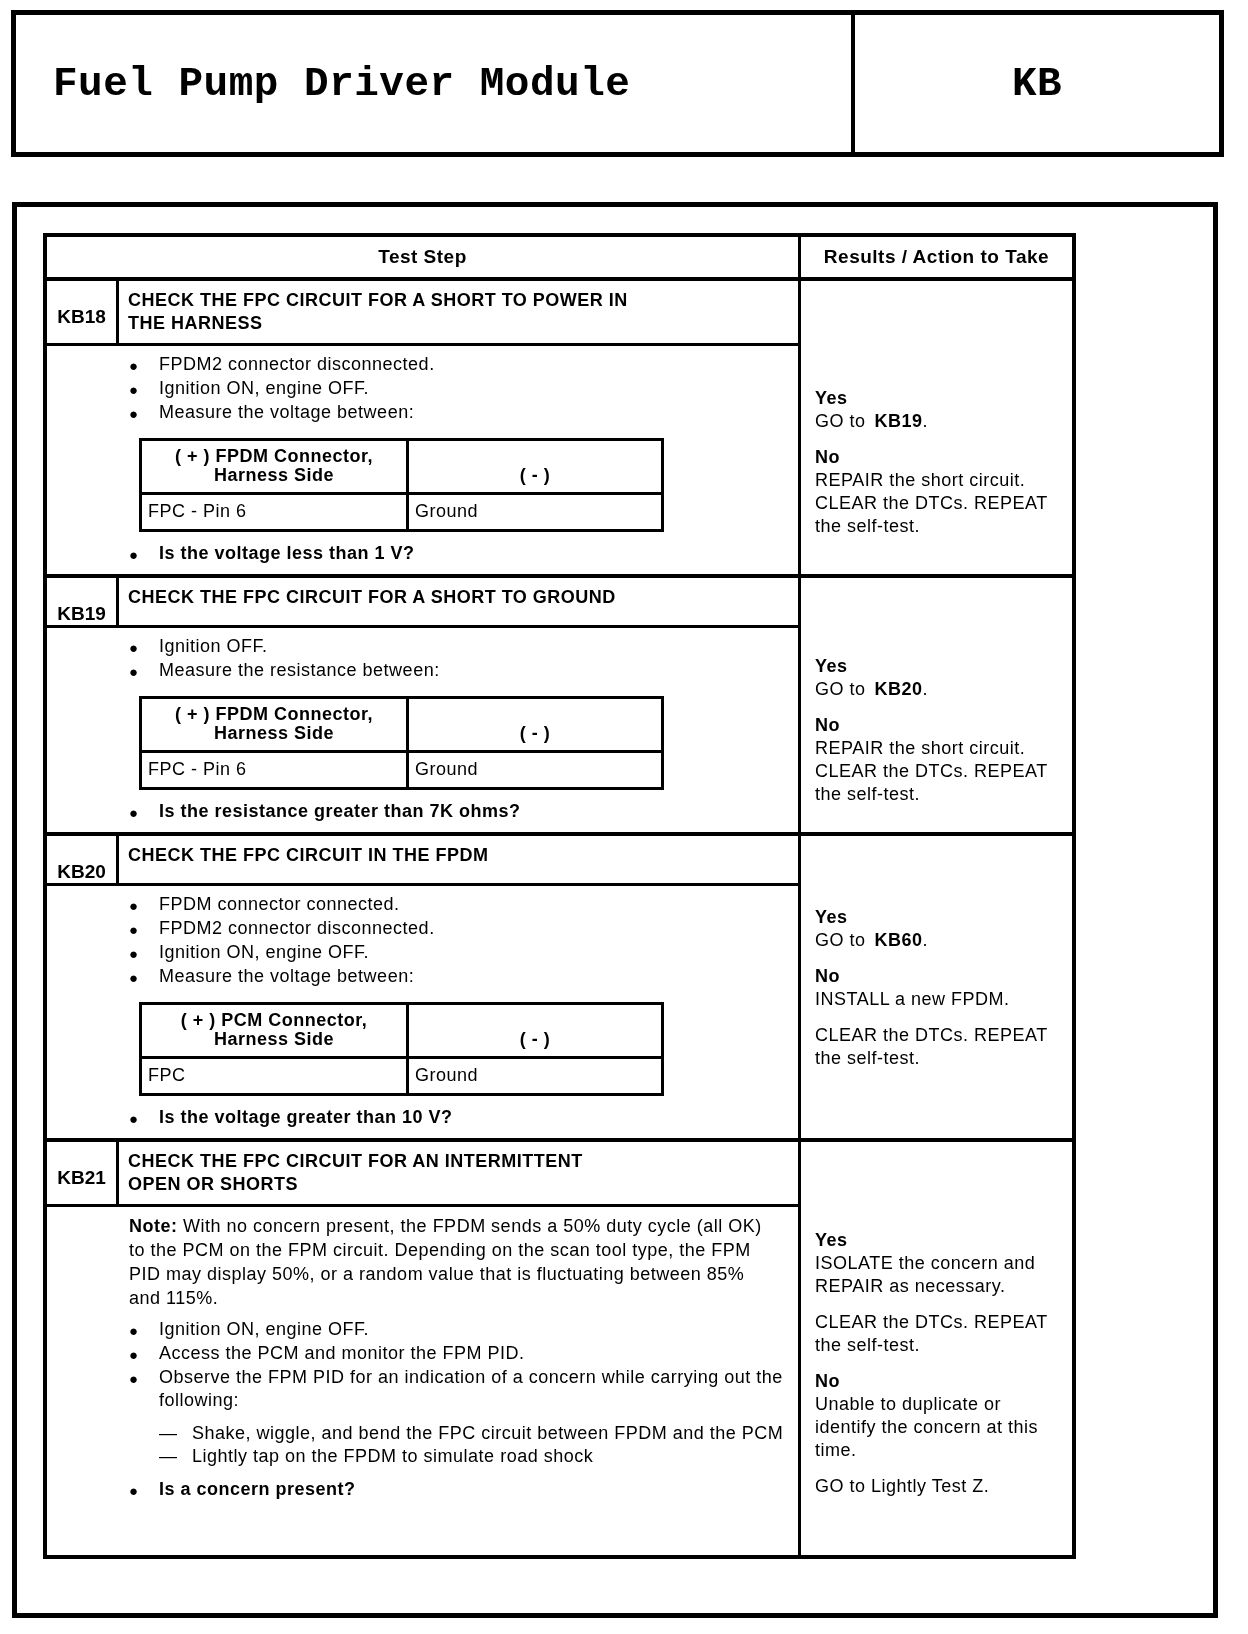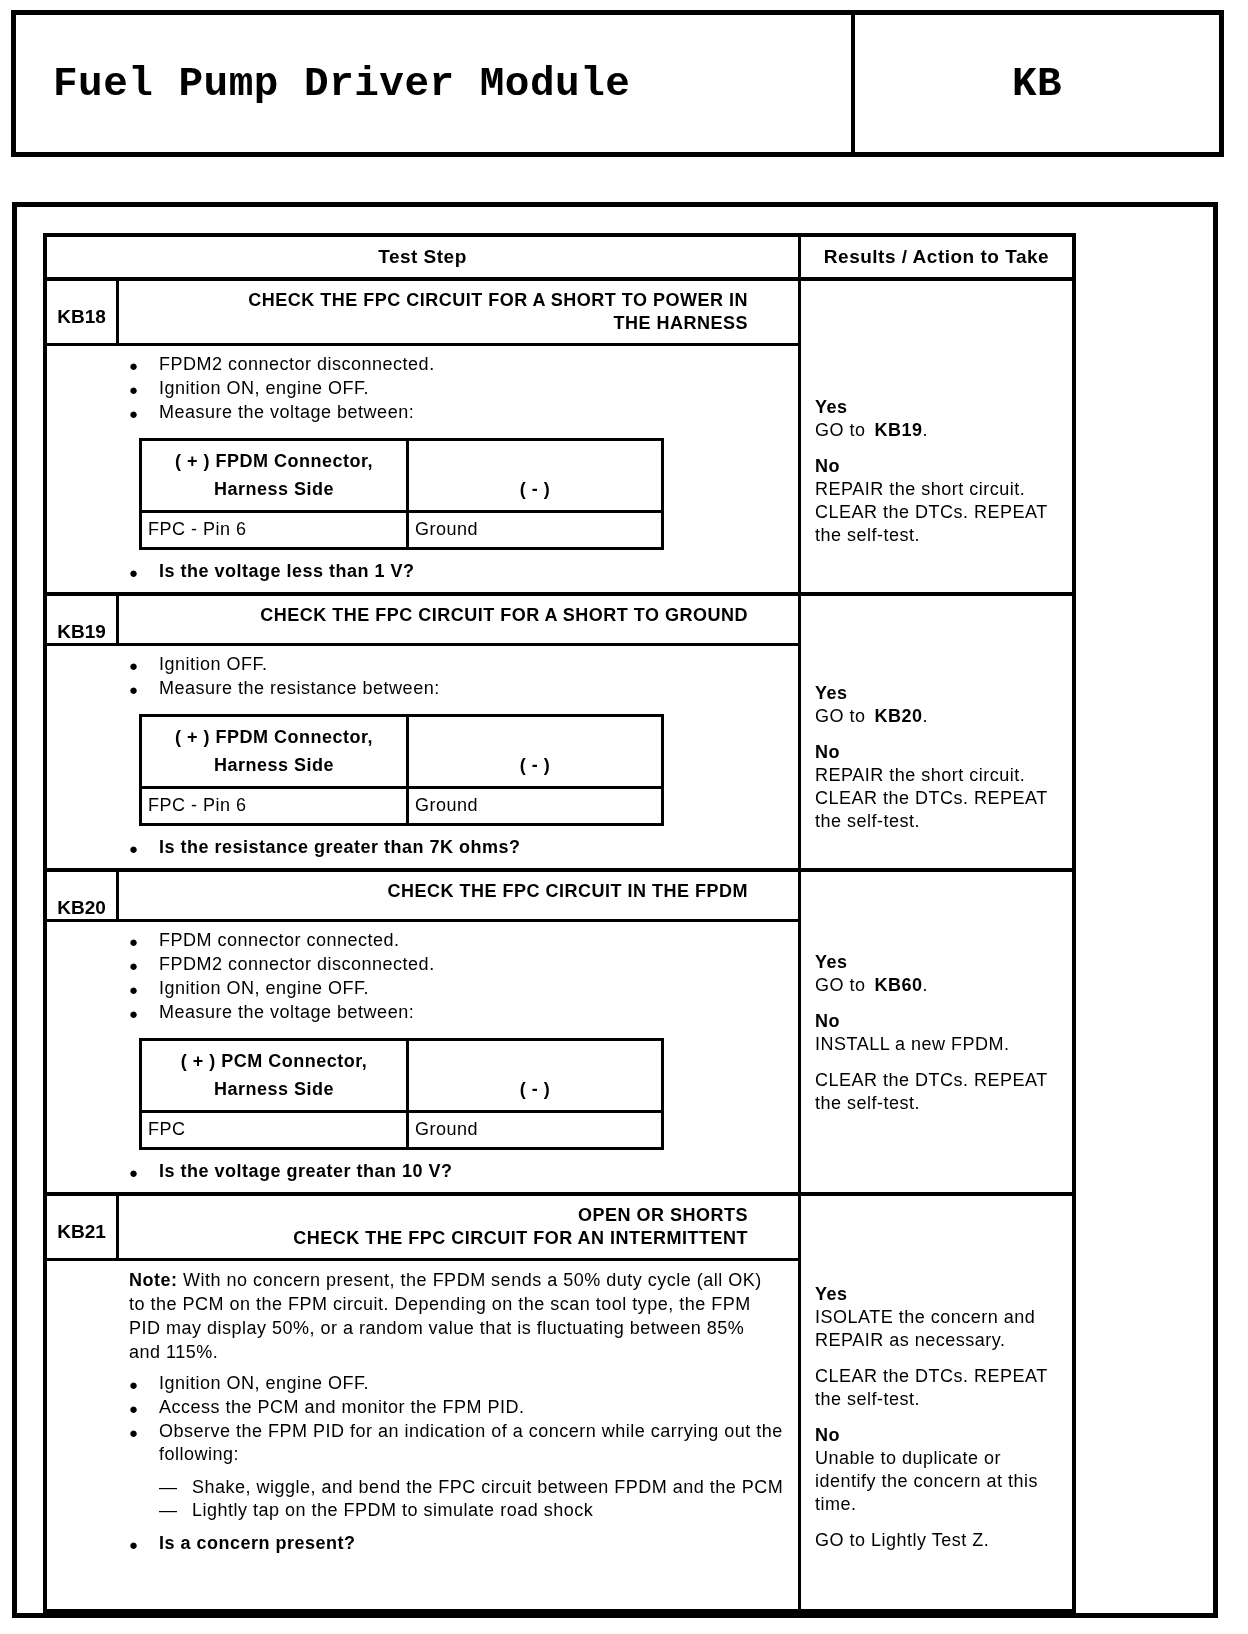--- a/index.html
+++ b/index.html
@@ -78,21 +78,20 @@
     border-right: 3px solid #000;
     font-weight: bold; font-size: 19px;
     display: flex; align-items: flex-start; justify-content: center;
     padding-top: 25px;
     letter-spacing: 0;
   }
   .step-title {
     font-weight: bold;
     padding: 8px 10px 8px 9px;
     line-height: 23px;
-    text-align: right;
   }
   .step-title .tline { max-width: 620px; }
 
   .step-body { padding: 7px 8px 8px 0; }
   .b18 { min-height: 200px; }
   .b19 { min-height: 179px; }
   .b20 { min-height: 234px; }
   .b21 { min-height: 348px; }
 
   .bullet, .q-bullet, .dash-item {
@@ -121,21 +120,21 @@
     border-collapse: collapse;
   }
   .measure-table td {
     border: 3px solid #000;
     font-size: 18px;
   }
   .measure-table .mh {
     font-weight: bold; text-align: center;
     vertical-align: bottom;
     padding: 6px 8px 7px 8px;
-    line-height: 28px;
+    line-height: 19px;
   }
   .measure-table .mh.pos { width: 267px; }
   .measure-table .md {
     padding: 5px 8px 6px 6px;
     line-height: 23px;
   }
 
   
   .results-cell {
     border-left: 3px solid #000;
@@ -319,22 +318,22 @@
         </div>
         <div class="res-extra">CLEAR the DTCs. REPEAT the self-test.</div>
       </div>
     </div>
 
     <div class="step">
       <div class="step-left">
         <div class="title-row">
           <div class="step-id">KB21</div>
           <div class="step-title">
+            <div class="tline">CHECK THE FPC CIRCUIT FOR AN INTERMITTENT</div>
             <div class="tline">OPEN OR SHORTS</div>
-            <div class="tline">CHECK THE FPC CIRCUIT FOR AN INTERMITTENT</div>
           </div>
         </div>
         <div class="step-body b21">
           <div class="note-para"><b>Note:</b><span> With no concern present, the FPDM sends a 50% duty cycle (all OK) to the PCM on the FPM circuit.  Depending on the scan tool type, the FPM PID may display 50%, or a random value that is fluctuating between 85% and 115%.</span></div>
           <div class="bullet">
               <span class="mk">●</span>
               <span class="tx">Ignition ON, engine OFF.</span>
             </div>
           <div class="bullet">
               <span class="mk">●</span>

